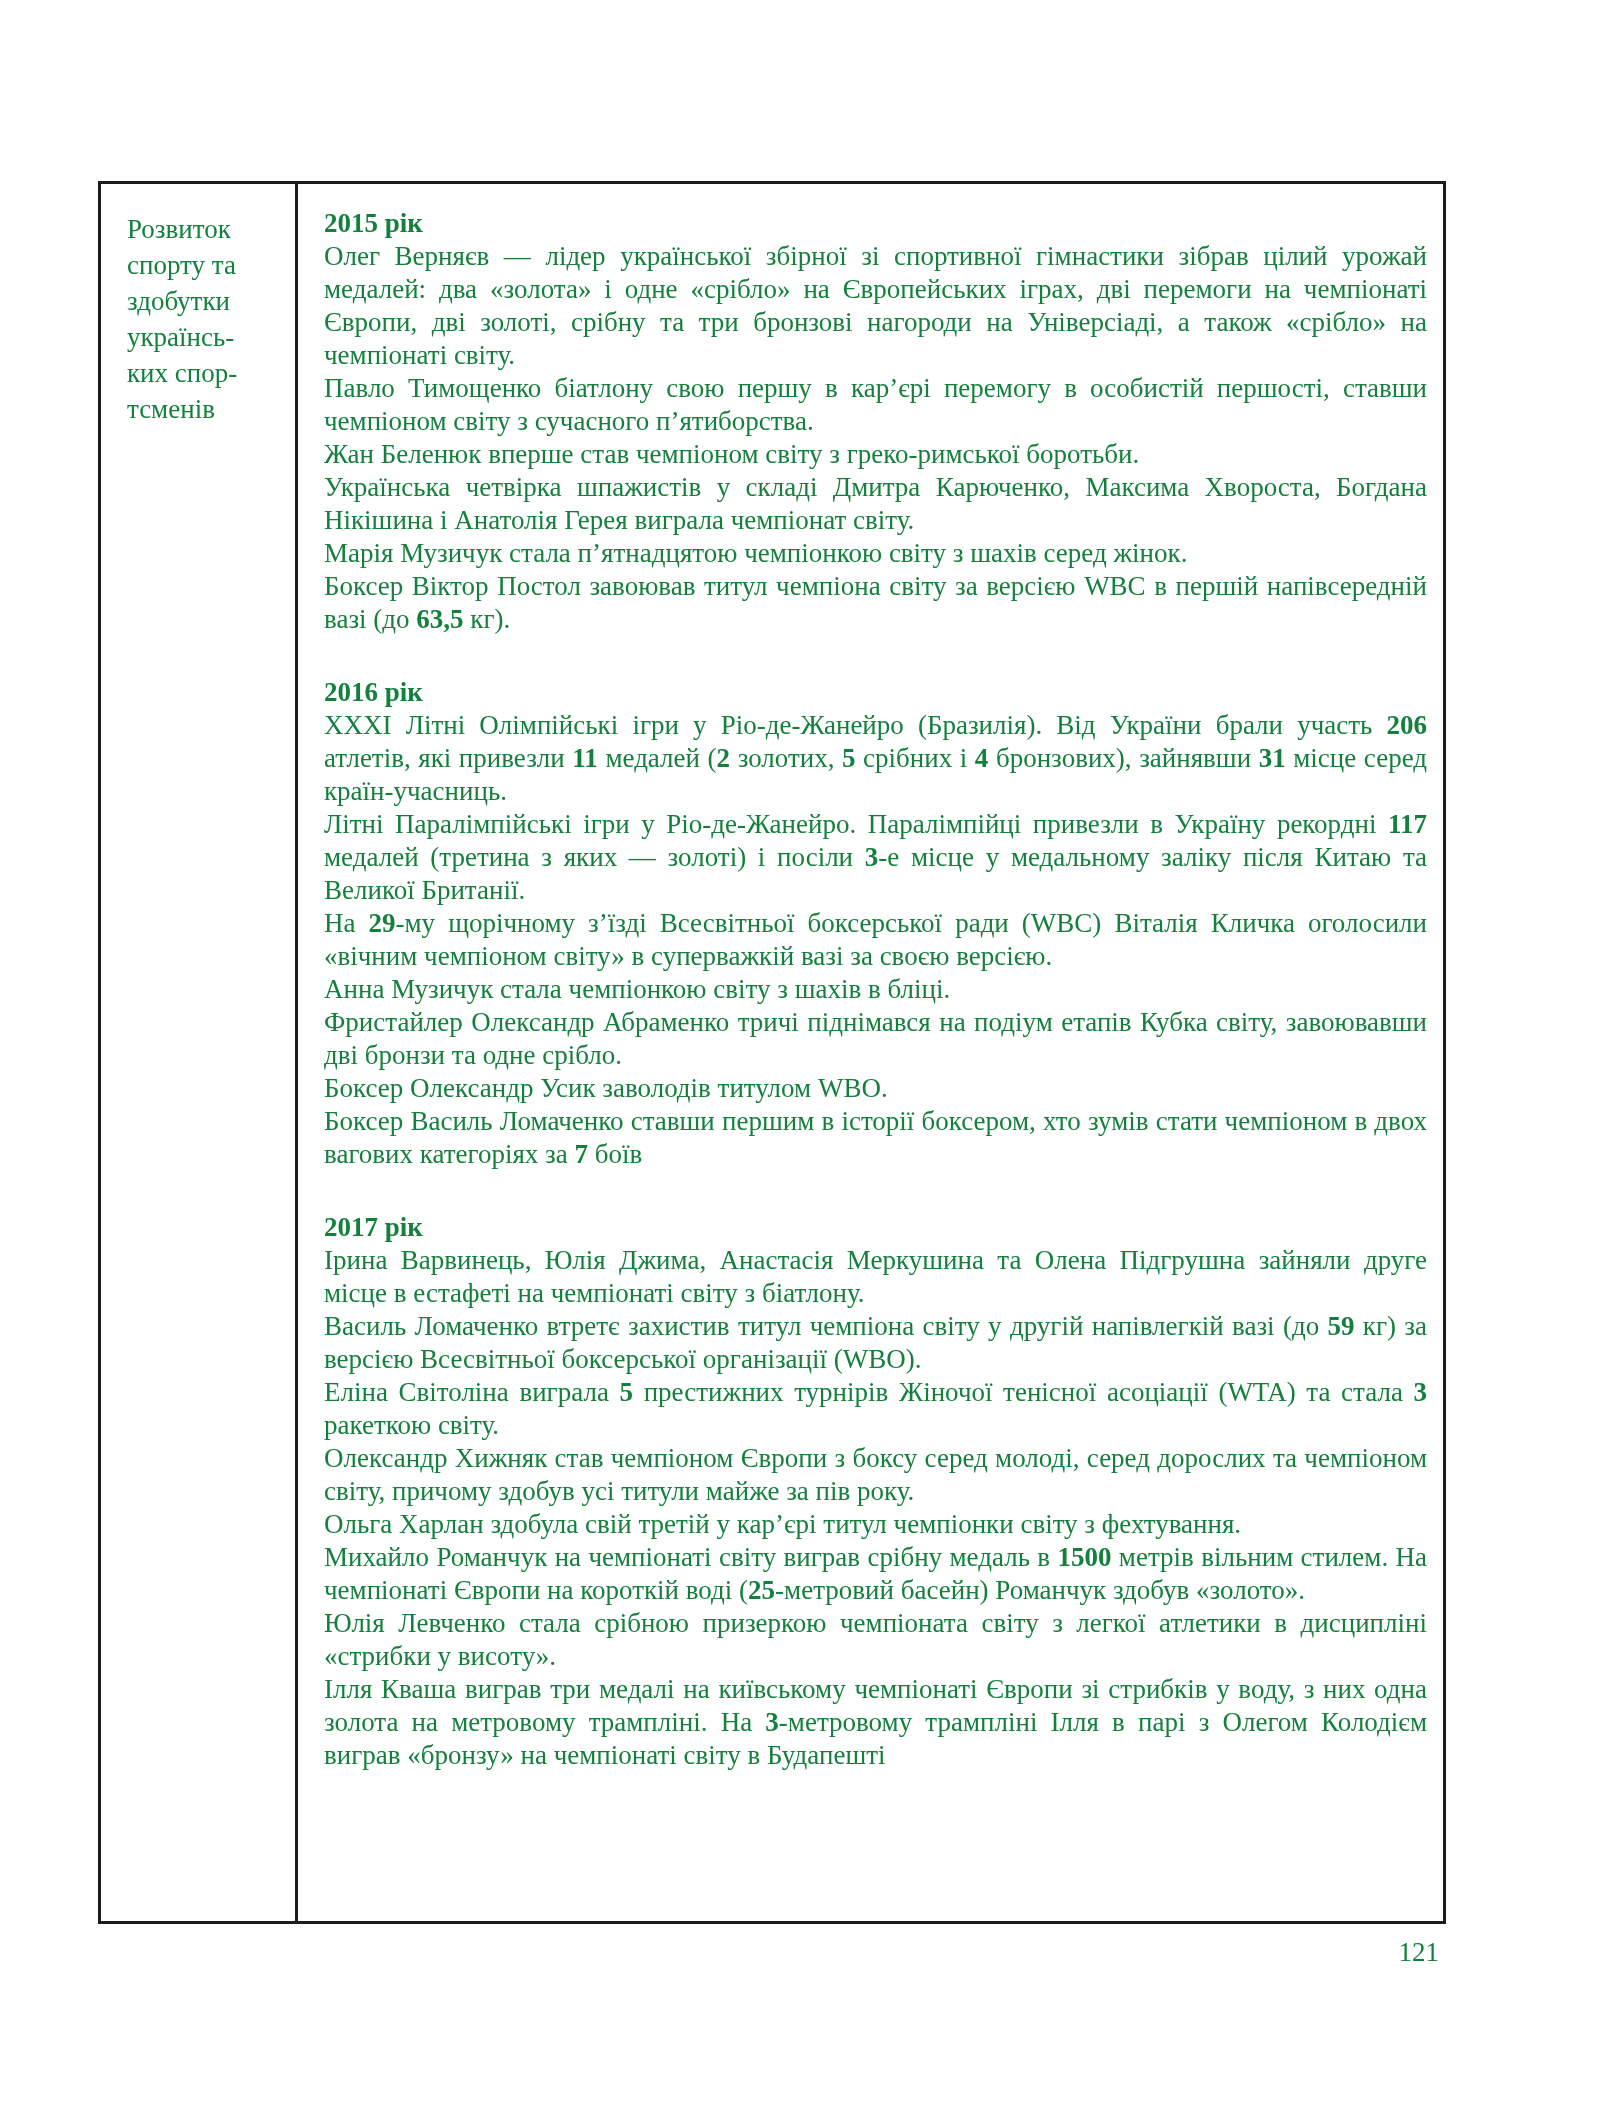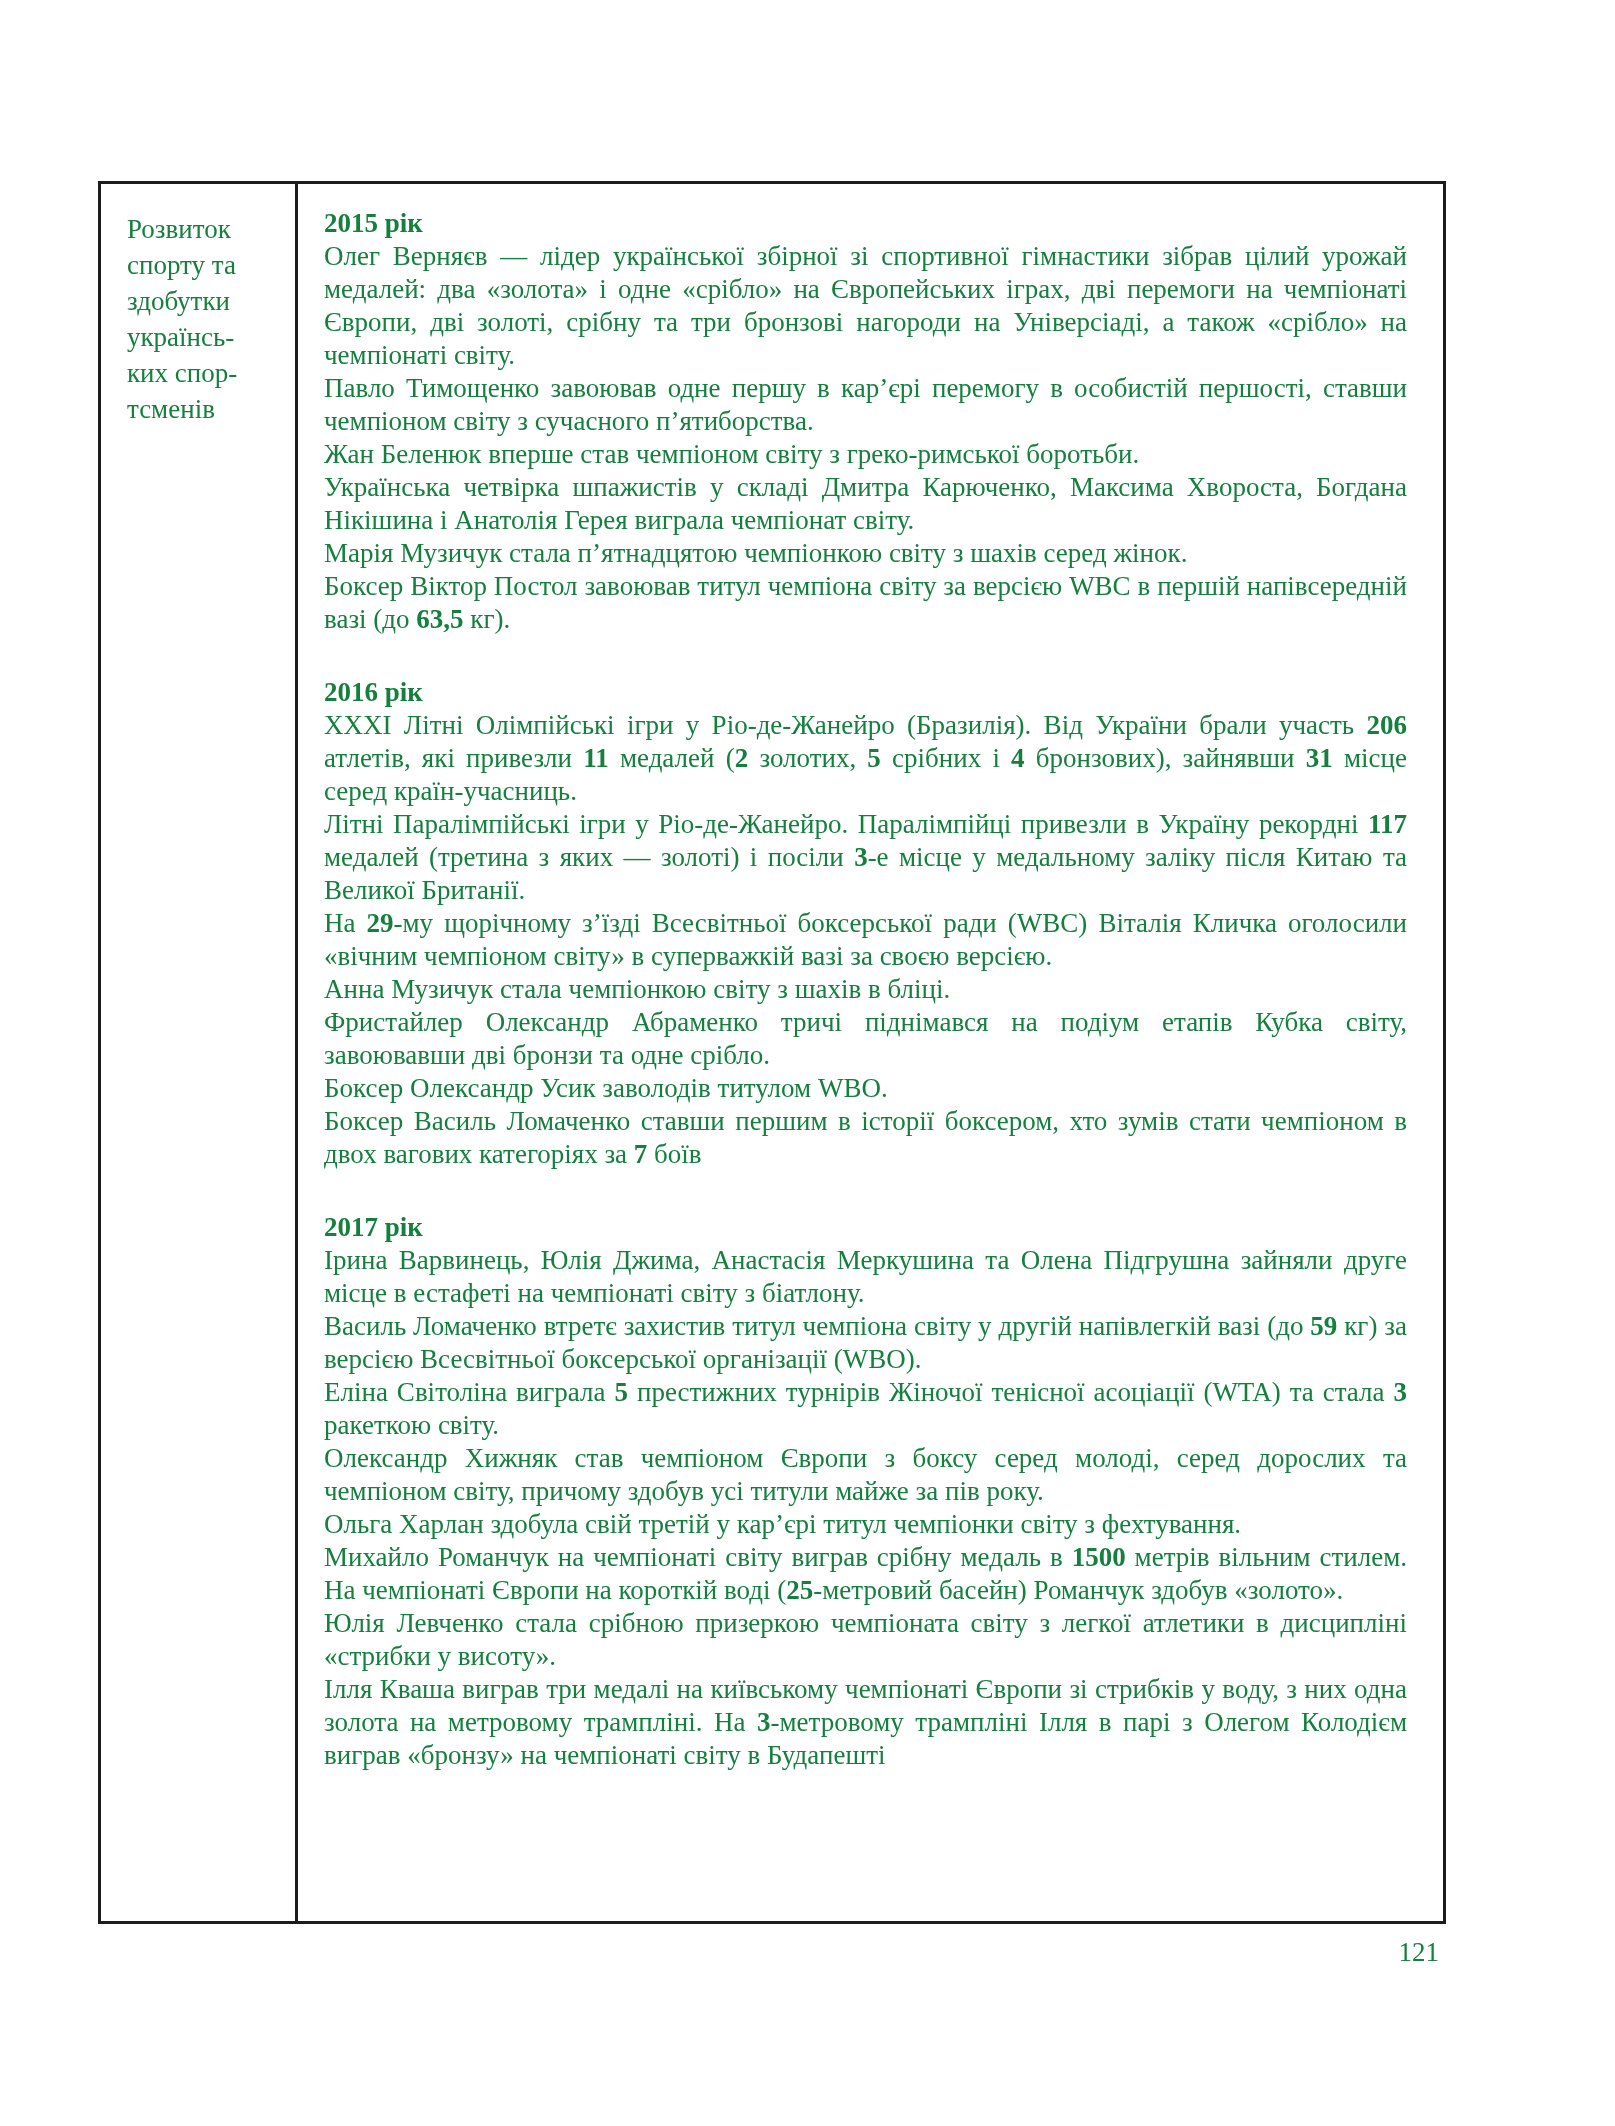--- a/index.html
+++ b/index.html
@@ -32,21 +32,21 @@
     flex: none;
   }
   .row-label {
     font-size: 27px;
     line-height: 36px;
     white-space: pre-line;
   }
   .cell-right {
     flex: 1;
     box-sizing: border-box;
-    padding: 23px 36px 0 26px;
+    padding: 23px 16px 0 26px;
     overflow: hidden;
   }
   .year-section { margin: 0; }
   .year-section + .year-section { margin-top: 40px; }
   .year-heading {
     margin: 0;
     font-size: 27px;
     line-height: 33px;
     font-weight: bold;
   }
@@ -79,21 +79,21 @@
 українсь-
 ких спор-
 тсменів</div>
     </div>
 
     <div class="cell-right">
 
       <section class="year-section">
         <h3 class="year-heading">2015 рік</h3>
         <p class="achievement">Олег Верняєв — лідер української збірної зі спортивної гімнастики зібрав цілий урожай медалей: два «золота» і одне «срібло» на Європейських іграх, дві перемоги на чемпіонаті Європи, дві золоті, срібну та три бронзові нагороди на Універсіаді, а також «срібло» на чемпіонаті світу.</p>
-        <p class="achievement">Павло Тимощенко завоював одне першу в кар’єрі перемогу в особистій першості, ставши чемпіоном світу з сучасного п’ятиборства.</p>
+        <p class="achievement">Павло Тимощенко біатлону свою першу в кар’єрі перемогу в особистій першості, ставши чемпіоном світу з сучасного п’ятиборства.</p>
         <p class="achievement">Жан Беленюк вперше став чемпіоном світу з греко-римської боротьби.</p>
         <p class="achievement">Українська четвірка шпажистів у складі Дмитра Карюченко, Максима Хвороста, Богдана Нікішина і Анатолія Герея виграла чемпіонат світу.</p>
         <p class="achievement">Марія Музичук стала п’ятнадцятою чемпіонкою світу з шахів серед жінок.</p>
         <p class="achievement">Боксер Віктор Постол завоював титул чемпіона світу за версією WBC в першій напівсередній вазі (до <b>63,5</b> кг).</p>
       </section>
 
       <section class="year-section">
         <h3 class="year-heading">2016 рік</h3>
         <p class="achievement">XXXI Літні Олімпійські ігри у Ріо-де-Жанейро (Бразилія). Від України брали участь <b>206</b> атлетів, які привезли <b>11</b> медалей (<b>2</b> золотих, <b>5</b> срібних і <b>4</b> бронзових), зайнявши <b>31</b> місце серед країн-учасниць.</p>
         <p class="achievement">Літні Паралімпійські ігри у Ріо-де-Жанейро. Паралімпійці привезли в Україну рекордні <b>117</b> медалей (третина з яких — золоті) і посіли <b>3</b>-е місце у медальному заліку після Китаю та Великої Британії.</p>

